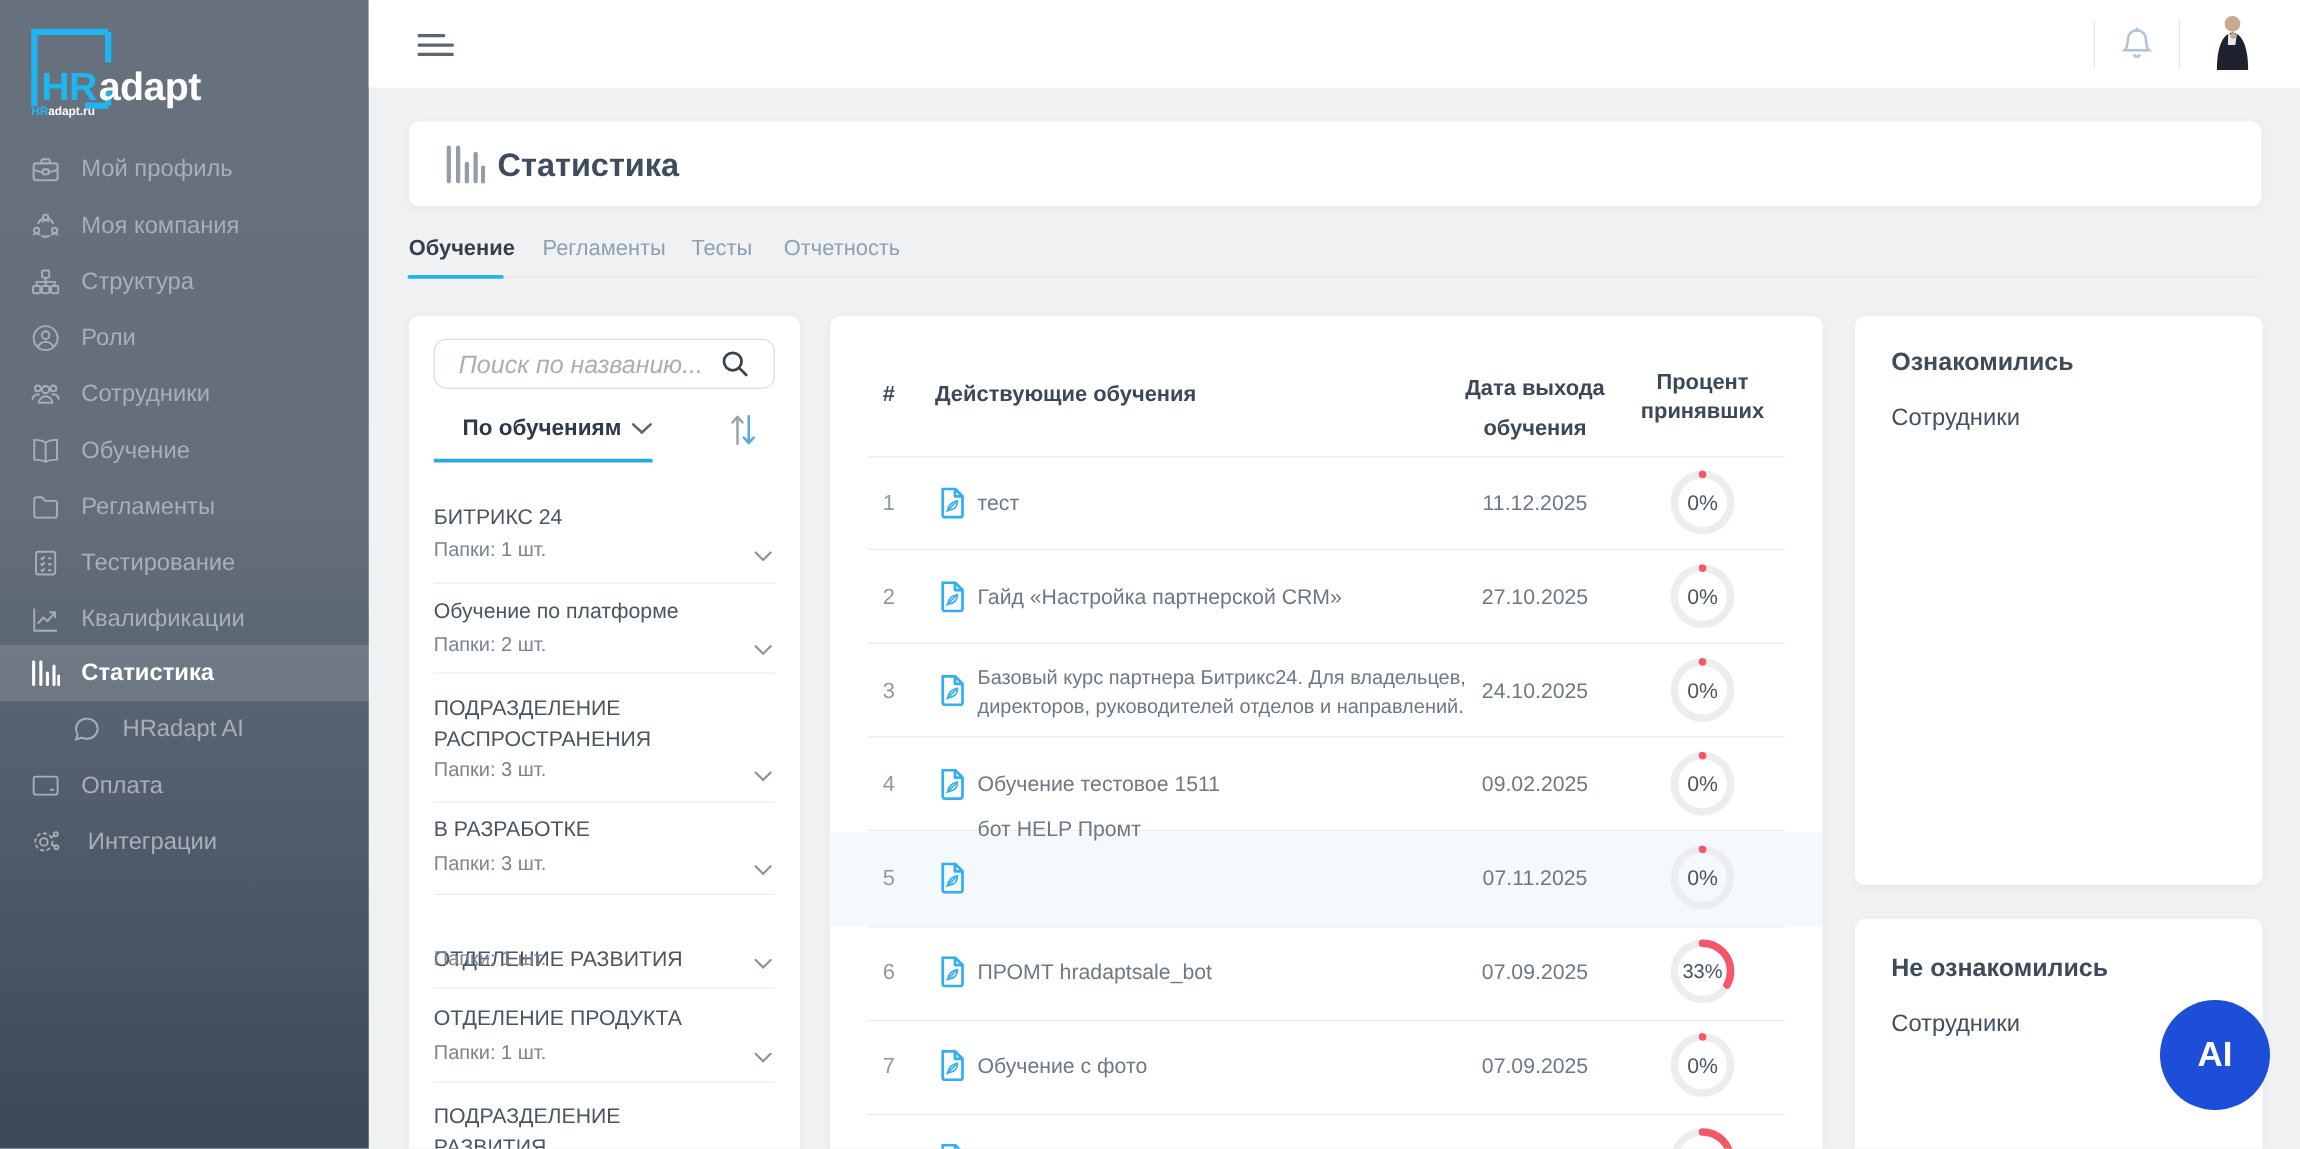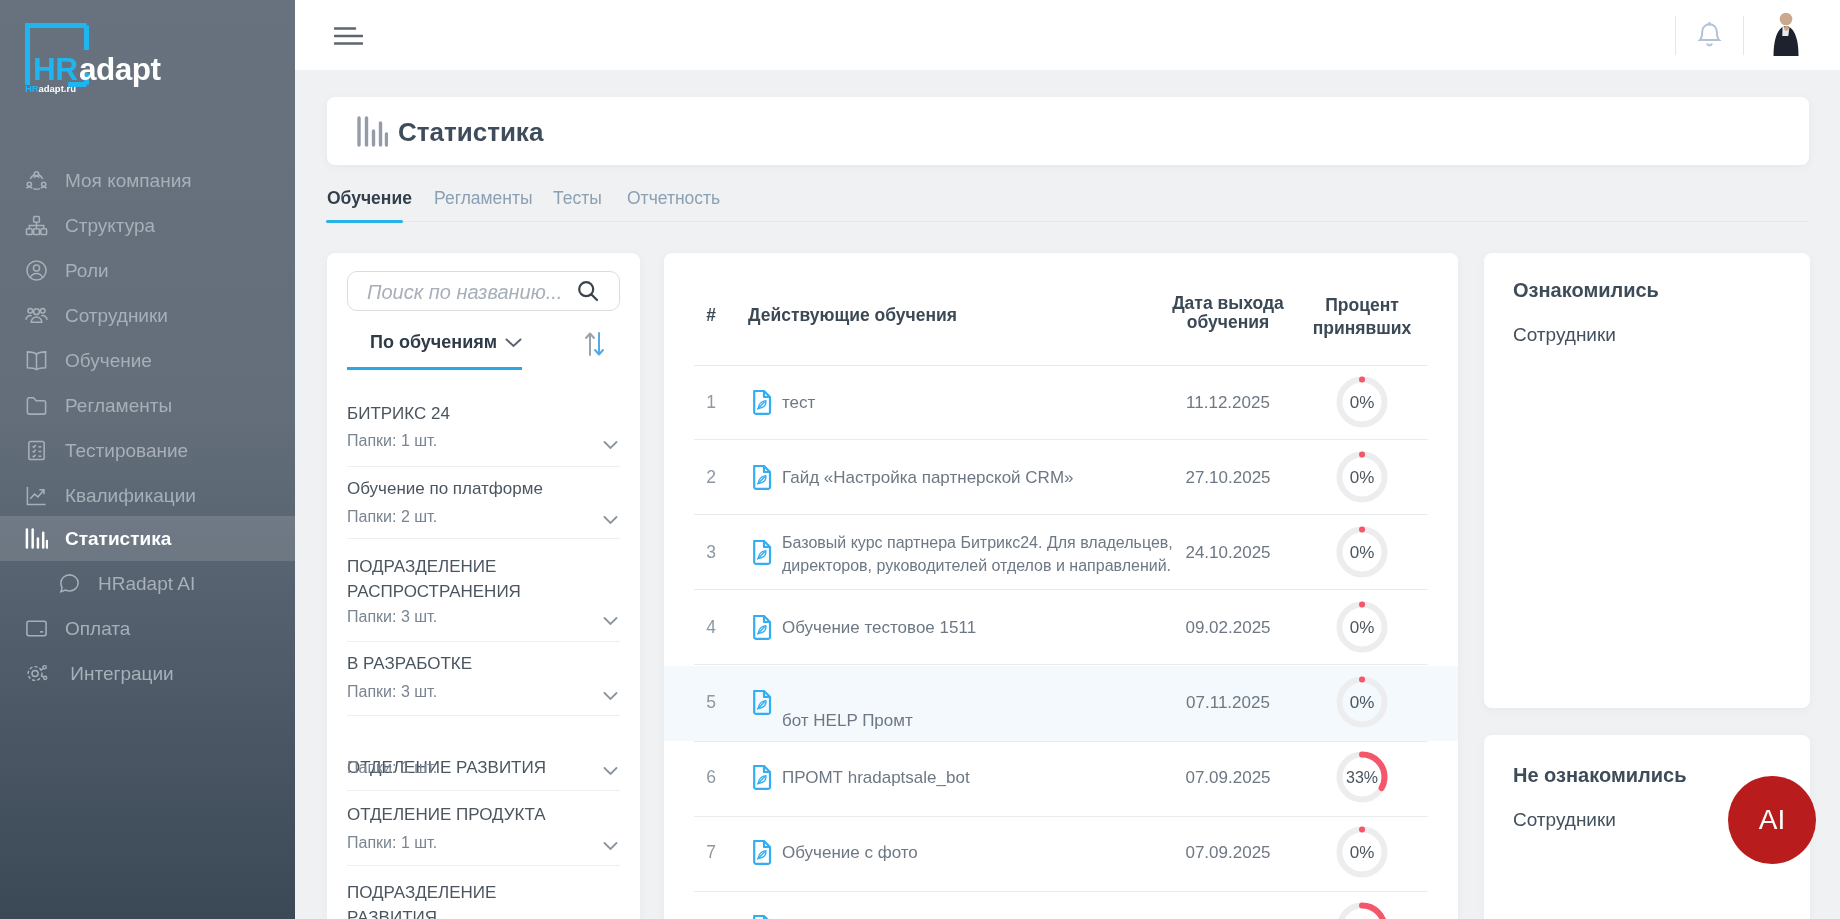--- a/index.html
+++ b/index.html
@@ -49,20 +49,29 @@
   <svg class="abs" style="left:22px;top:19px;" width="165" height="80" viewBox="0 0 165 80">
     <g stroke="#1fb5f1" stroke-width="5" fill="none">
       <path d="M5.5 6.5 H64.5 M5.5 4 V66 M64.5 6.5 V31 M64.5 54 V65.5 M46 65.5 H64.5"></path>
     </g>
     <text x="11" y="61" font-size="31.5" font-weight="bold" fill="#1fb5f1" letter-spacing="-0.5">HR</text>
     <text x="57" y="61" font-size="31.5" font-weight="bold" fill="#ffffff" letter-spacing="-0.5">adapt</text>
     <text x="3" y="73" font-size="9.5" font-weight="bold" fill="#1fb5f1">HR</text>
     <text x="16.5" y="73" font-size="9.5" font-weight="bold" fill="#ffffff">adapt.ru</text>
   </svg>
 
+  <div class="mi" style="top:113px;">
+    <svg viewBox="0 0 24 24" fill="none" stroke="currentColor" stroke-width="1.7">
+        <rect x="2" y="7" width="20" height="14" rx="2"></rect>
+        <path d="M8.5 7 V5 a1.5 1.5 0 0 1 1.5-1.5 h4 a1.5 1.5 0 0 1 1.5 1.5 V7"></path>
+        <path d="M2 12.5 L9.5 14.5 M22 12.5 L14.5 14.5"></path>
+        <rect x="9.5" y="12" width="5" height="4" rx="1"></rect>
+      </svg>
+    <span>Мой профиль</span>
+    </div>
   <div class="mi" style="top:158px;">
     <svg viewBox="0 0 24 24" fill="none" stroke="currentColor" stroke-width="1.6">
         <circle cx="12" cy="5" r="2.2"></circle>
         <path d="M9 9 a4 4 0 0 1 6 0"></path>
         <circle cx="4.5" cy="16" r="2.2"></circle>
         <path d="M1.5 20 a4 4 0 0 1 6 0"></path>
         <circle cx="19.5" cy="16" r="2.2"></circle>
         <path d="M16.5 20 a4 4 0 0 1 6 0"></path>
         <path d="M5.5 10.5 a9 9 0 0 1 4-4.5 M18.5 10.5 a9 9 0 0 0 -4-4.5 M8.5 20.5 a9 9 0 0 0 7 0"></path>
       </svg>
@@ -250,21 +259,21 @@
     <path d="M1.5 1 L7.5 7 L13.5 1" fill="none" stroke="#8a949e" stroke-width="1.8" stroke-linecap="round"></path>
   </svg>
 <div class="li-d" style="top:865px;"></div>
 
 <div class="li-t" style="top:880px;width:180px;line-height:25px;">ПОДРАЗДЕЛЕНИЕ РАЗВИТИЯ</div>
 
 <div class="card" id="midcard" style="left:664px;top:253px;width:794px;height:666px;border-bottom-left-radius:0;border-bottom-right-radius:0;overflow:hidden;"></div>
 <div class="abs" style="left:664px;top:666px;width:794px;height:75px;background:#f3f9fc;"></div>
 <div class="abs" style="left:694px;top:305px;width:34px;text-align:center;font-size:17.5px;font-weight:bold;color:#3b4855;">#</div>
 <div class="abs" style="left:748px;top:305px;font-size:17.5px;font-weight:bold;color:#3b4855;">Действующие обучения</div>
-<div class="abs" style="left:1150px;top:294px;width:156px;text-align:center;font-size:17.5px;font-weight:bold;color:#3b4855;line-height:19px;">Дата выхода обучения</div>
+<div class="abs" style="left:1150px;top:294px;width:156px;text-align:center;font-size:17.5px;font-weight:bold;color:#3b4855;line-height:32px;">Дата выхода обучения</div>
 <div class="abs" style="left:1296px;top:294px;width:132px;text-align:center;font-size:17.5px;font-weight:bold;color:#3b4855;line-height:23px;">Процент принявших</div>
 <div class="tdiv" style="top:365px;"></div>
 <div class="tdiv" style="top:439px;"></div>
 <div class="tdiv" style="top:514px;"></div>
 <div class="tdiv" style="top:589px;"></div>
 <div class="tdiv" style="top:664px;"></div>
 <div class="tdiv" style="top:741px;"></div>
 <div class="tdiv" style="top:816px;"></div>
 <div class="tdiv" style="top:891px;"></div>
 
@@ -303,21 +312,21 @@
 
 <div class="num" style="top:542px;">3</div>
 <div class="tname" style="top:531px;line-height:23px;font-size:16px;white-space:nowrap;">Базовый курс партнера Битрикс24. Для владельцев,<br>директоров, руководителей отделов и направлений.</div>
 <div class="tdate" style="top:543px;">24.10.2025</div>
 
 <div class="num" style="top:617px;">4</div>
 <div class="tname" style="top:618px;">Обучение тестовое 1511</div>
 <div class="tdate" style="top:618px;">09.02.2025</div>
 
 <div class="num" style="top:692px;">5</div>
-<div class="tname" style="top:711px;">бот HELP Промт</div>
+<div class="tname" style="top:654px;">бот HELP Промт</div>
 <div class="tdate" style="top:693px;">07.11.2025</div>
 
 <div class="num" style="top:767px;">6</div>
 <div class="tname" style="top:768px;">ПРОМТ hradaptsale_bot</div>
 <div class="tdate" style="top:768px;">07.09.2025</div>
 
 <div class="num" style="top:842px;">7</div>
 <div class="tname" style="top:843px;">Обучение с фото</div>
 <div class="tdate" style="top:843px;">07.09.2025</div>
 
@@ -361,13 +370,13 @@
     <circle cx="26" cy="26" r="22.5" fill="none" stroke="#f4566a" stroke-width="6" stroke-linecap="round" stroke-dasharray="58 1000" transform="rotate(-90 26 26)"></circle>
   </svg>
 
 <div class="card" style="left:1484px;top:253px;width:326px;height:455px;"></div>
 <div class="abs" style="left:1513px;top:279px;font-size:20px;font-weight:600;color:#3e4b58;">Ознакомились</div>
 <div class="abs" style="left:1513px;top:324px;font-size:19px;color:#43505d;">Сотрудники</div>
 <div class="card" style="left:1484px;top:735px;width:326px;height:184px;border-bottom-left-radius:0;border-bottom-right-radius:0;"></div>
 <div class="abs" style="left:1513px;top:764px;font-size:20px;font-weight:600;color:#3e4b58;">Не ознакомились</div>
 <div class="abs" style="left:1513px;top:809px;font-size:19px;color:#43505d;">Сотрудники</div>
 
-<div class="abs" style="left:1728px;top:776px;width:88px;height:88px;border-radius:50%;background:#b91c1c;color:#fff;font-size:28px;font-weight:normal;display:flex;align-items:center;justify-content:center;">AI</div>
+<div class="abs" style="left:1728px;top:800px;width:88px;height:88px;border-radius:50%;background:#1d4ed8;color:#fff;font-size:28px;font-weight:bold;display:flex;align-items:center;justify-content:center;">AI</div>
 
 </body></html>

